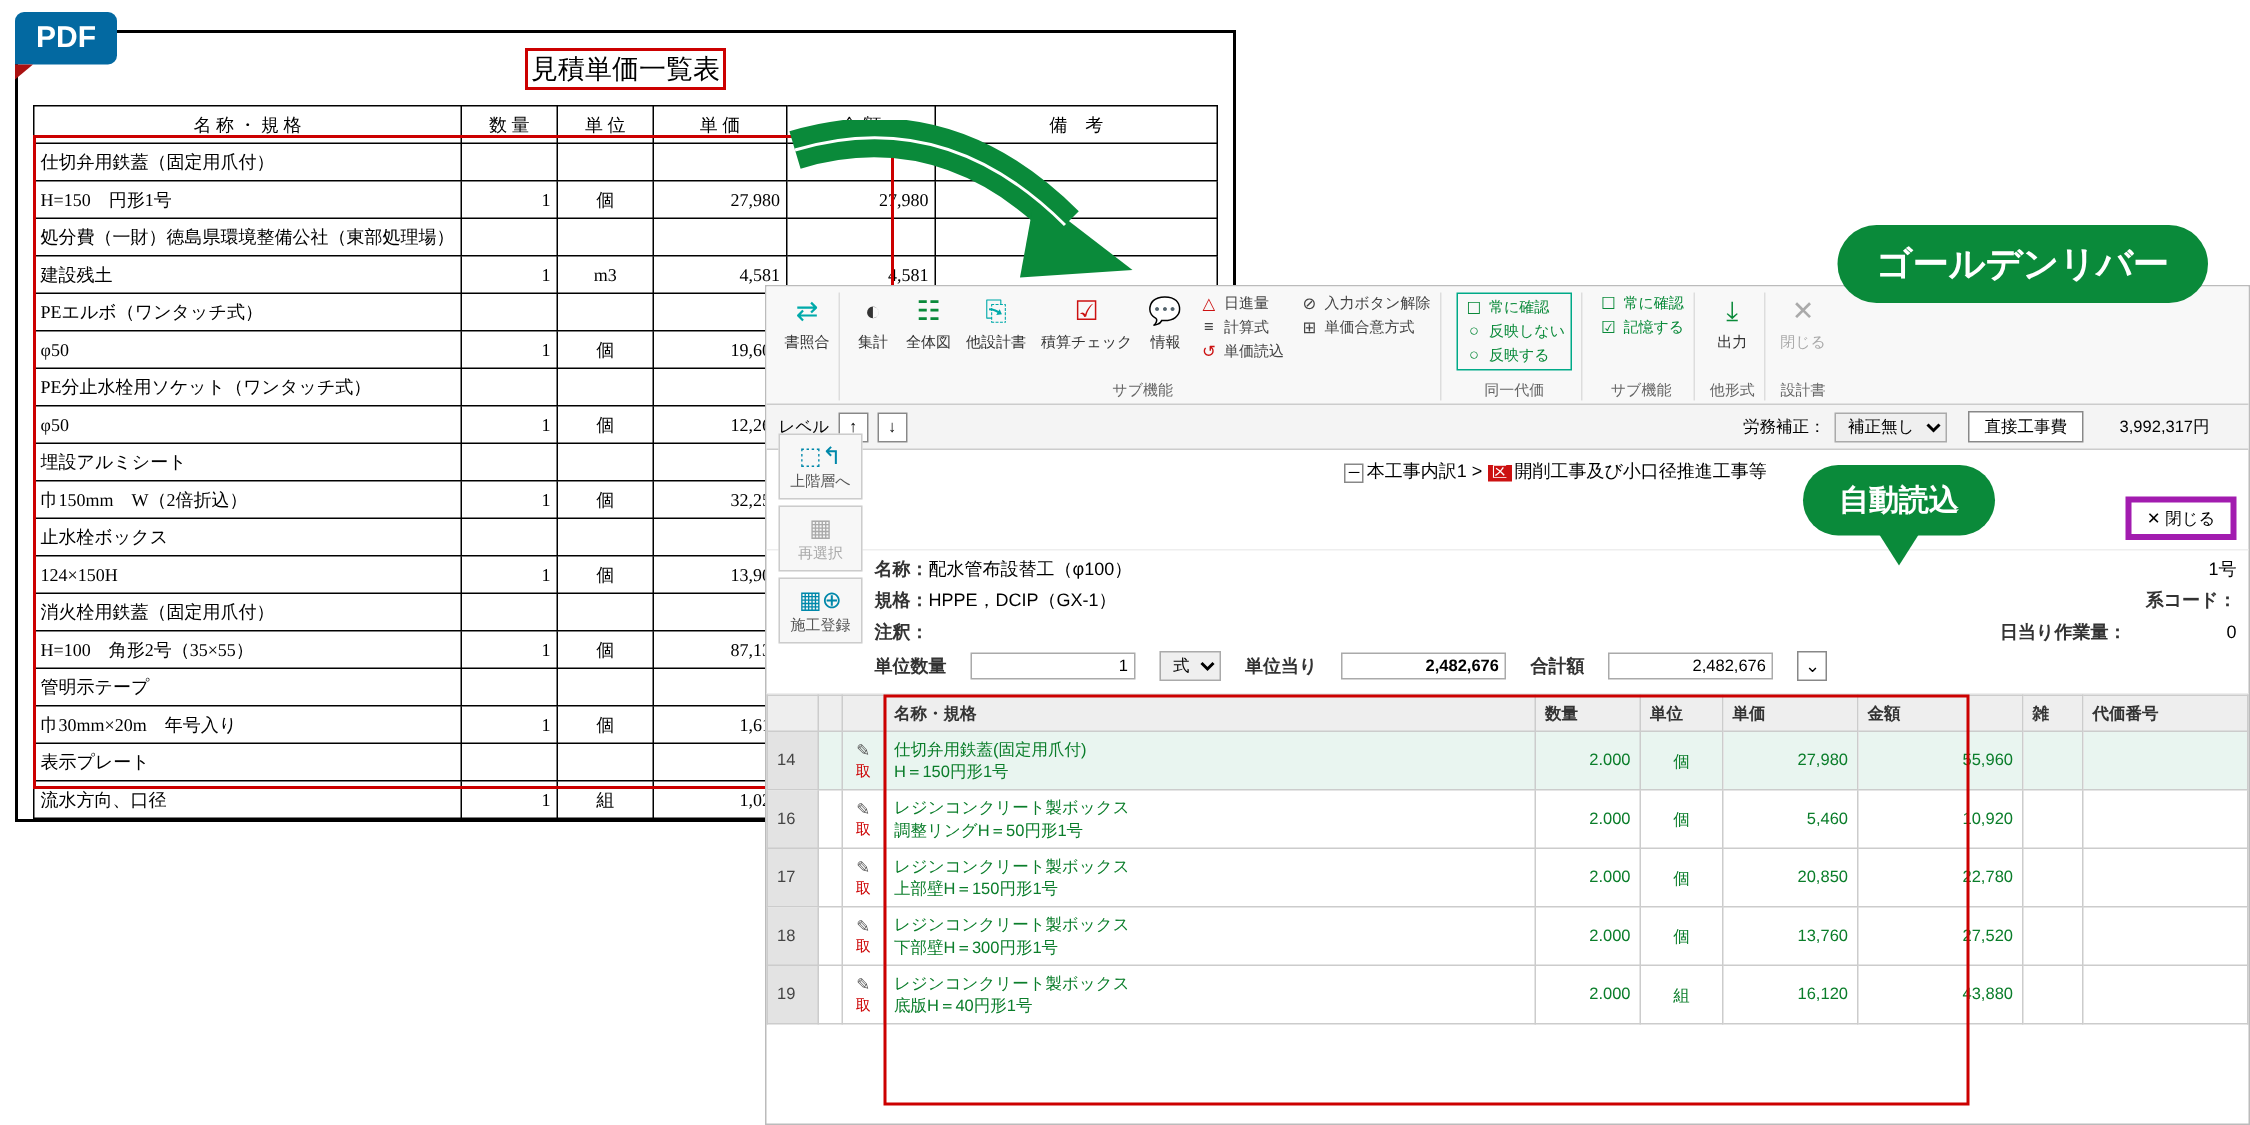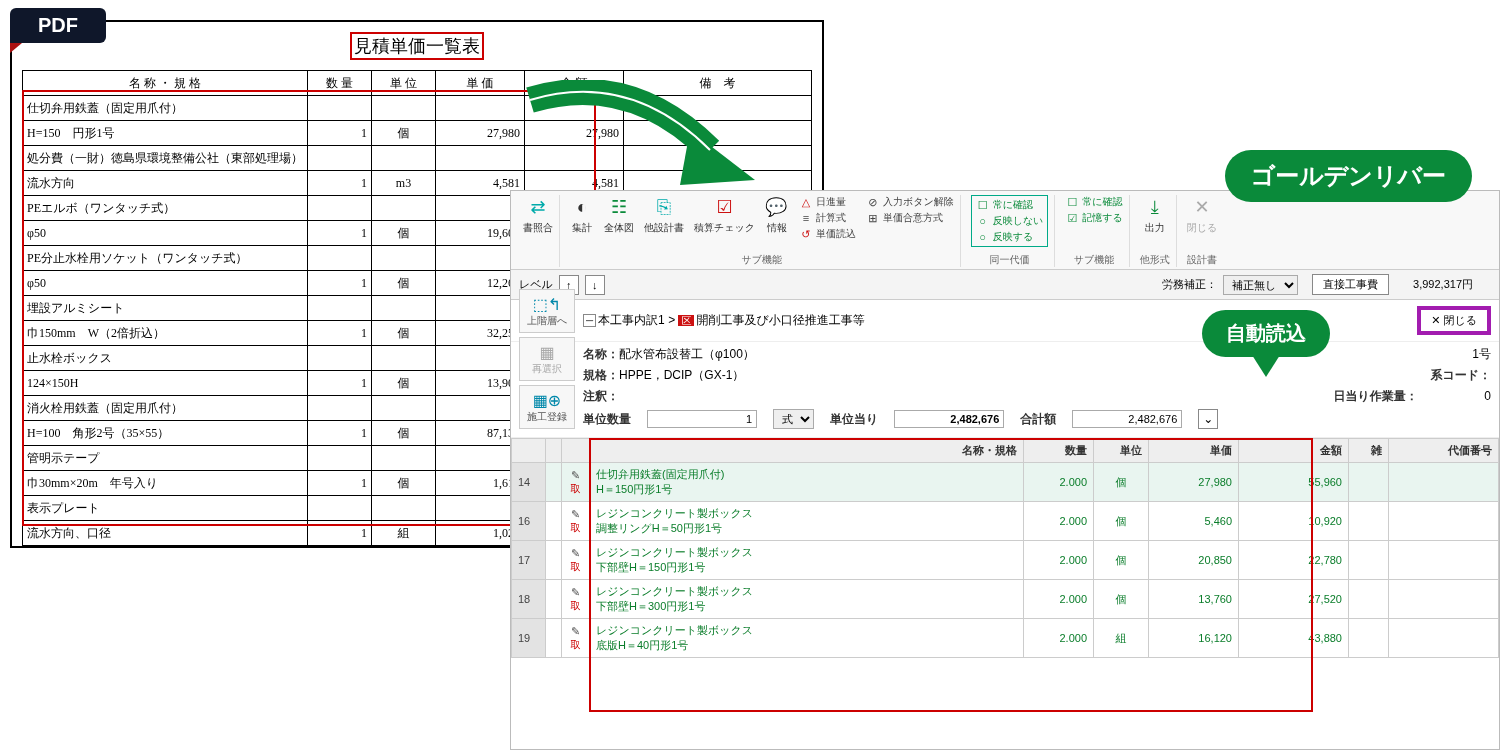--- a/index.html
+++ b/index.html
@@ -1,17 +1,17 @@
 <!DOCTYPE html>
 <html><head>
 <meta charset="utf-8">
 <style>
   body{margin:0;font-family:"Meiryo","Yu Gothic",sans-serif;font-size:11px;background:#fff;width:1500px;height:750px;position:relative;overflow:hidden;}
   
-  .pdf-badge{position:absolute;left:10px;top:8px;background:#0f172a;color:#fff;font-weight:bold;font-size:20px;padding:6px 28px;border-radius:6px 6px 6px 0;z-index:30;}
+  .pdf-badge{position:absolute;left:10px;top:8px;background:#0369a1;color:#fff;font-weight:bold;font-size:20px;padding:6px 14px;border-radius:6px 6px 6px 0;z-index:30;}
   .pdf-badge:after{content:"";position:absolute;left:0;bottom:-10px;border-top:10px solid #a11;border-left:0;border-right:12px solid transparent;}
   .pdf-frame{position:absolute;left:10px;top:20px;width:790px;border:2px solid #000;background:#fff;z-index:10;padding:10px 10px 0 10px;}
   .pdf-title{font-family:serif;font-size:18px;text-align:center;border:2px solid #c00;display:inline-block;padding:0 2px;position:relative;left:50%;transform:translateX(-50%);}
   .pdf-tbl{border-collapse:collapse;width:100%;margin-top:10px;}
   .pdf-tbl th,.pdf-tbl td{border:1px solid #000;padding:3px 4px;font-family:serif;font-size:12px;height:18px;white-space:nowrap;}
   .pdf-tbl th{text-align:center;font-weight:normal;}
   .c-name{width:270px;}
   .c-qty{width:55px;text-align:right;}
   .c-unit{width:55px;text-align:center;}
   .c-price{width:80px;text-align:right;}
@@ -48,21 +48,21 @@
   .meta .lbl{color:#333;font-weight:bold;}
   .meta input,.meta select{border:1px solid #aaa;font-size:11px;padding:2px 4px;}
   .side-stack{position:absolute;left:8px;top:98px;display:flex;flex-direction:column;gap:4px;}
   .side-stack .sb{width:54px;height:42px;border:1px solid #ccc;background:#f7f7f7;display:flex;flex-direction:column;align-items:center;justify-content:center;font-size:10px;color:#555;cursor:pointer;}
   .side-stack .sb .ic{font-size:16px;color:#08a;}
   .side-stack .sb.disabled{color:#aaa;}
   
   .grid-wrap{position:relative;padding:0;}
   .grid{border-collapse:collapse;width:100%;table-layout:fixed;}
   .grid th,.grid td{border:1px solid #ccc;font-size:11px;padding:4px 6px;overflow:hidden;}
-  .grid th{background:#eee;color:#333;text-align:right;}
+  .grid th{background:#eee;color:#333;text-align:left;}
   .grid td.num{text-align:right;}
   .grid td.ctr{text-align:center;}
   .rownum{width:34px;background:#e3e3e3;color:#444;}
   .iconcell{width:26px;text-align:center;}
   .iconcell .pin{color:#c00;font-size:10px;}
   .grid .gname{color:#0a7d2a;}
   .grid .gname .sub{display:block;color:#0a7d2a;}
   .grid tr.row14{background:#e9f5f0;}
   .grid .amt{color:#0a7d2a;}
   .grid-hl{position:absolute;border:2px solid #c00;pointer-events:none;}
@@ -111,21 +111,21 @@
         </tr>
         <tr>
           <td class="c-name">処分費（一財）徳島県環境整備公社（東部処理場）</td>
           <td class="c-qty"></td>
           <td class="c-unit"></td>
           <td class="c-price"></td>
           <td class="c-amt"></td>
           <td></td>
         </tr>
         <tr>
-          <td class="c-name">流水方向</td>
+          <td class="c-name">建設残土</td>
           <td class="c-qty">1</td>
           <td class="c-unit">m3</td>
           <td class="c-price">4,581</td>
           <td class="c-amt">4,581</td>
           <td></td>
         </tr>
         <tr>
           <td class="c-name">PEエルボ（ワンタッチ式）</td>
           <td class="c-qty"></td>
           <td class="c-unit"></td>
@@ -376,21 +376,21 @@
     <div class="sb disabled">
         <span class="ic" style="color:#aaa;">▦</span>
         <span>再選択</span>
       </div>
     <div class="sb">
         <span class="ic">▦⊕</span>
         <span>施工登録</span>
       </div>
   </div>
 
-  <div class="crumb" style="padding-left:72px;">
+  <div class="crumb" style="padding-left:72px;flex-direction:column;">
     <span class="path">
       <span class="b1">─</span><span>本工事内訳1</span>
       <span>&gt;</span>
       <span class="b2">区</span><span>開削工事及び小口径推進工事等</span>
     </span>
     <span class="close-x">✕ <span>閉じる</span></span>
   </div>
 
   <div class="meta">
     <div class="row">
@@ -468,21 +468,21 @@
             <td class="ctr amt">個</td>
             <td class="num amt">5,460</td>
             <td class="num amt">10,920</td>
             <td></td>
             <td></td>
           </tr>
           <tr>
             <td class="rownum">17</td>
             <td></td>
             <td class="iconcell"><span style="color:#555">✎</span><br><span class="pin">取</span></td>
-            <td class="gname">レジンコンクリート製ボックス<span class="sub">下部壁H＝150円形1号</span></td>
+            <td class="gname">レジンコンクリート製ボックス<span class="sub">上部壁H＝150円形1号</span></td>
             <td class="num amt">2.000</td>
             <td class="ctr amt">個</td>
             <td class="num amt">20,850</td>
             <td class="num amt">22,780</td>
             <td></td>
             <td></td>
           </tr>
           <tr>
             <td class="rownum">18</td>
             <td></td>

